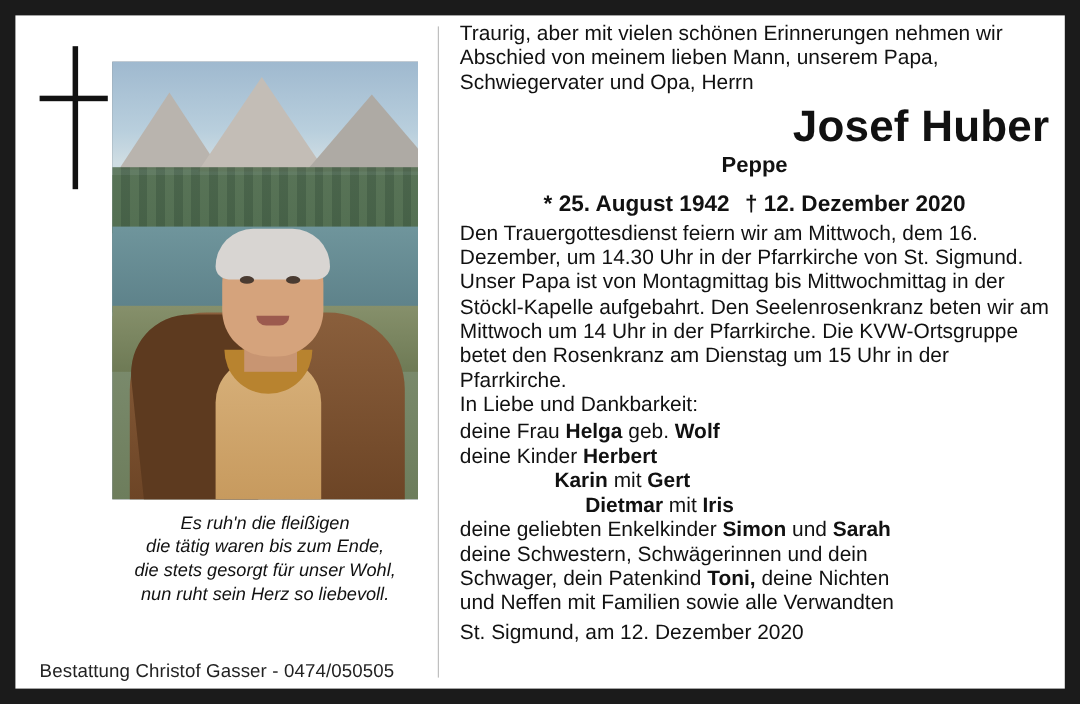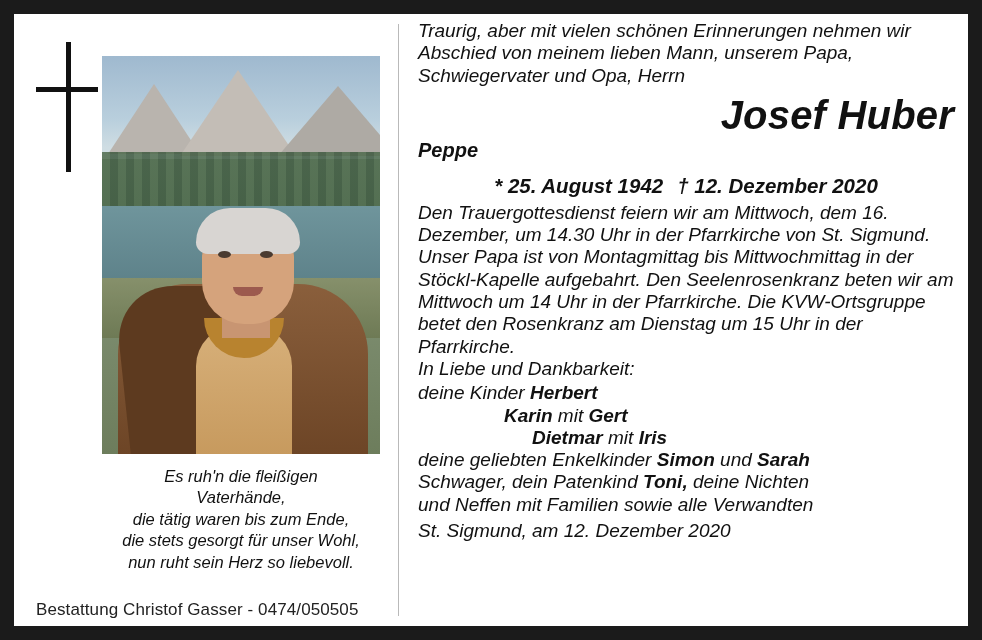--- a/index.html
+++ b/index.html
@@ -216,37 +216,36 @@
     bottom: 10px;
     width: 1px;
     background: #b9b9b9;
   }
   
   .right-col {
     flex: 1 1 auto;
     box-sizing: border-box;
     padding: 6px 14px 4px 22px;
     color: #111;
-    font-style: italic;
   }
   .r-text {
     font-size: 19px;
     line-height: 1.175;
     margin: 0;
   }
   .name {
     text-align: right;
     font-size: 40px;
     font-weight: bold;
     line-height: 1.12;
     margin: 6px 0 0 0;
     letter-spacing: .2px;
   }
   .nickname {
-    text-align: left;
+    text-align: center;
     font-size: 20px;
     font-weight: bold;
     margin: 1px 0 12px 0;
   }
   .dates {
     text-align: center;
     font-size: 20.5px;
     font-weight: bold;
     margin: 3px 0 4px 0;
   }
@@ -290,21 +289,20 @@
           <div class="hair"></div>
           <div class="eye-l"></div>
           <div class="eye-r"></div>
           <div class="mouth"></div>
         </div>
       </div>
     </div>
 
     <div class="verse">
       <div>Es ruh'n die fleißigen</div>
-      <div>Vaterhände,</div>
       <div>die tätig waren bis zum Ende,</div>
       <div>die stets gesorgt für unser Wohl,</div>
       <div>nun ruht sein Herz so liebevoll.</div>
     </div>
 
     <div class="credit">Bestattung Christof Gasser - 0474/050505</div>
   </div>
 
   <div class="divider"></div>
 
@@ -320,31 +318,35 @@
     </div>
 
     <p class="r-text para block">Den Trauergottesdienst feiern wir am Mittwoch, dem 16. Dezember, um 14.30 Uhr in der Pfarrkirche von St. Sigmund.</p>
 
     <p class="r-text para block">Unser Papa ist von Montagmittag bis Mittwochmittag in der Stöckl-Kapelle aufgebahrt. Den Seelenrosenkranz beten wir am Mittwoch um 14 Uhr in der Pfarrkirche. Die KVW-Ortsgruppe betet den Rosenkranz am Dienstag um 15 Uhr in der Pfarrkirche.</p>
 
     <p class="r-text para block">In Liebe und Dankbarkeit:</p>
 
     <div class="r-text family">
       <div class="fam-line">
+        <span>deine Frau </span><b>Helga</b><span> geb. </span><b>Wolf</b>
+      </div>
+      <div class="fam-line">
         <span>deine Kinder </span><b>Herbert</b>
       </div>
       <div class="fam-line indent-1">
         <b>Karin</b><span> mit </span><b>Gert</b>
       </div>
       <div class="fam-line indent-2">
         <b>Dietmar</b><span> mit </span><b>Iris</b>
       </div>
       <div class="fam-line">
         <span>deine geliebten Enkelkinder </span><b>Simon</b><span> und </span><b>Sarah</b>
       </div>
+      <div class="fam-line">deine Schwestern, Schwägerinnen und dein</div>
       <div class="fam-line">
         <span>Schwager, dein Patenkind </span><b>Toni,</b><span> deine Nichten</span>
       </div>
       <div class="fam-line">und Neffen mit Familien sowie alle Verwandten</div>
     </div>
 
     <p class="r-text para closing">St. Sigmund, am 12. Dezember 2020</p>
   </div>
 </div>
 

